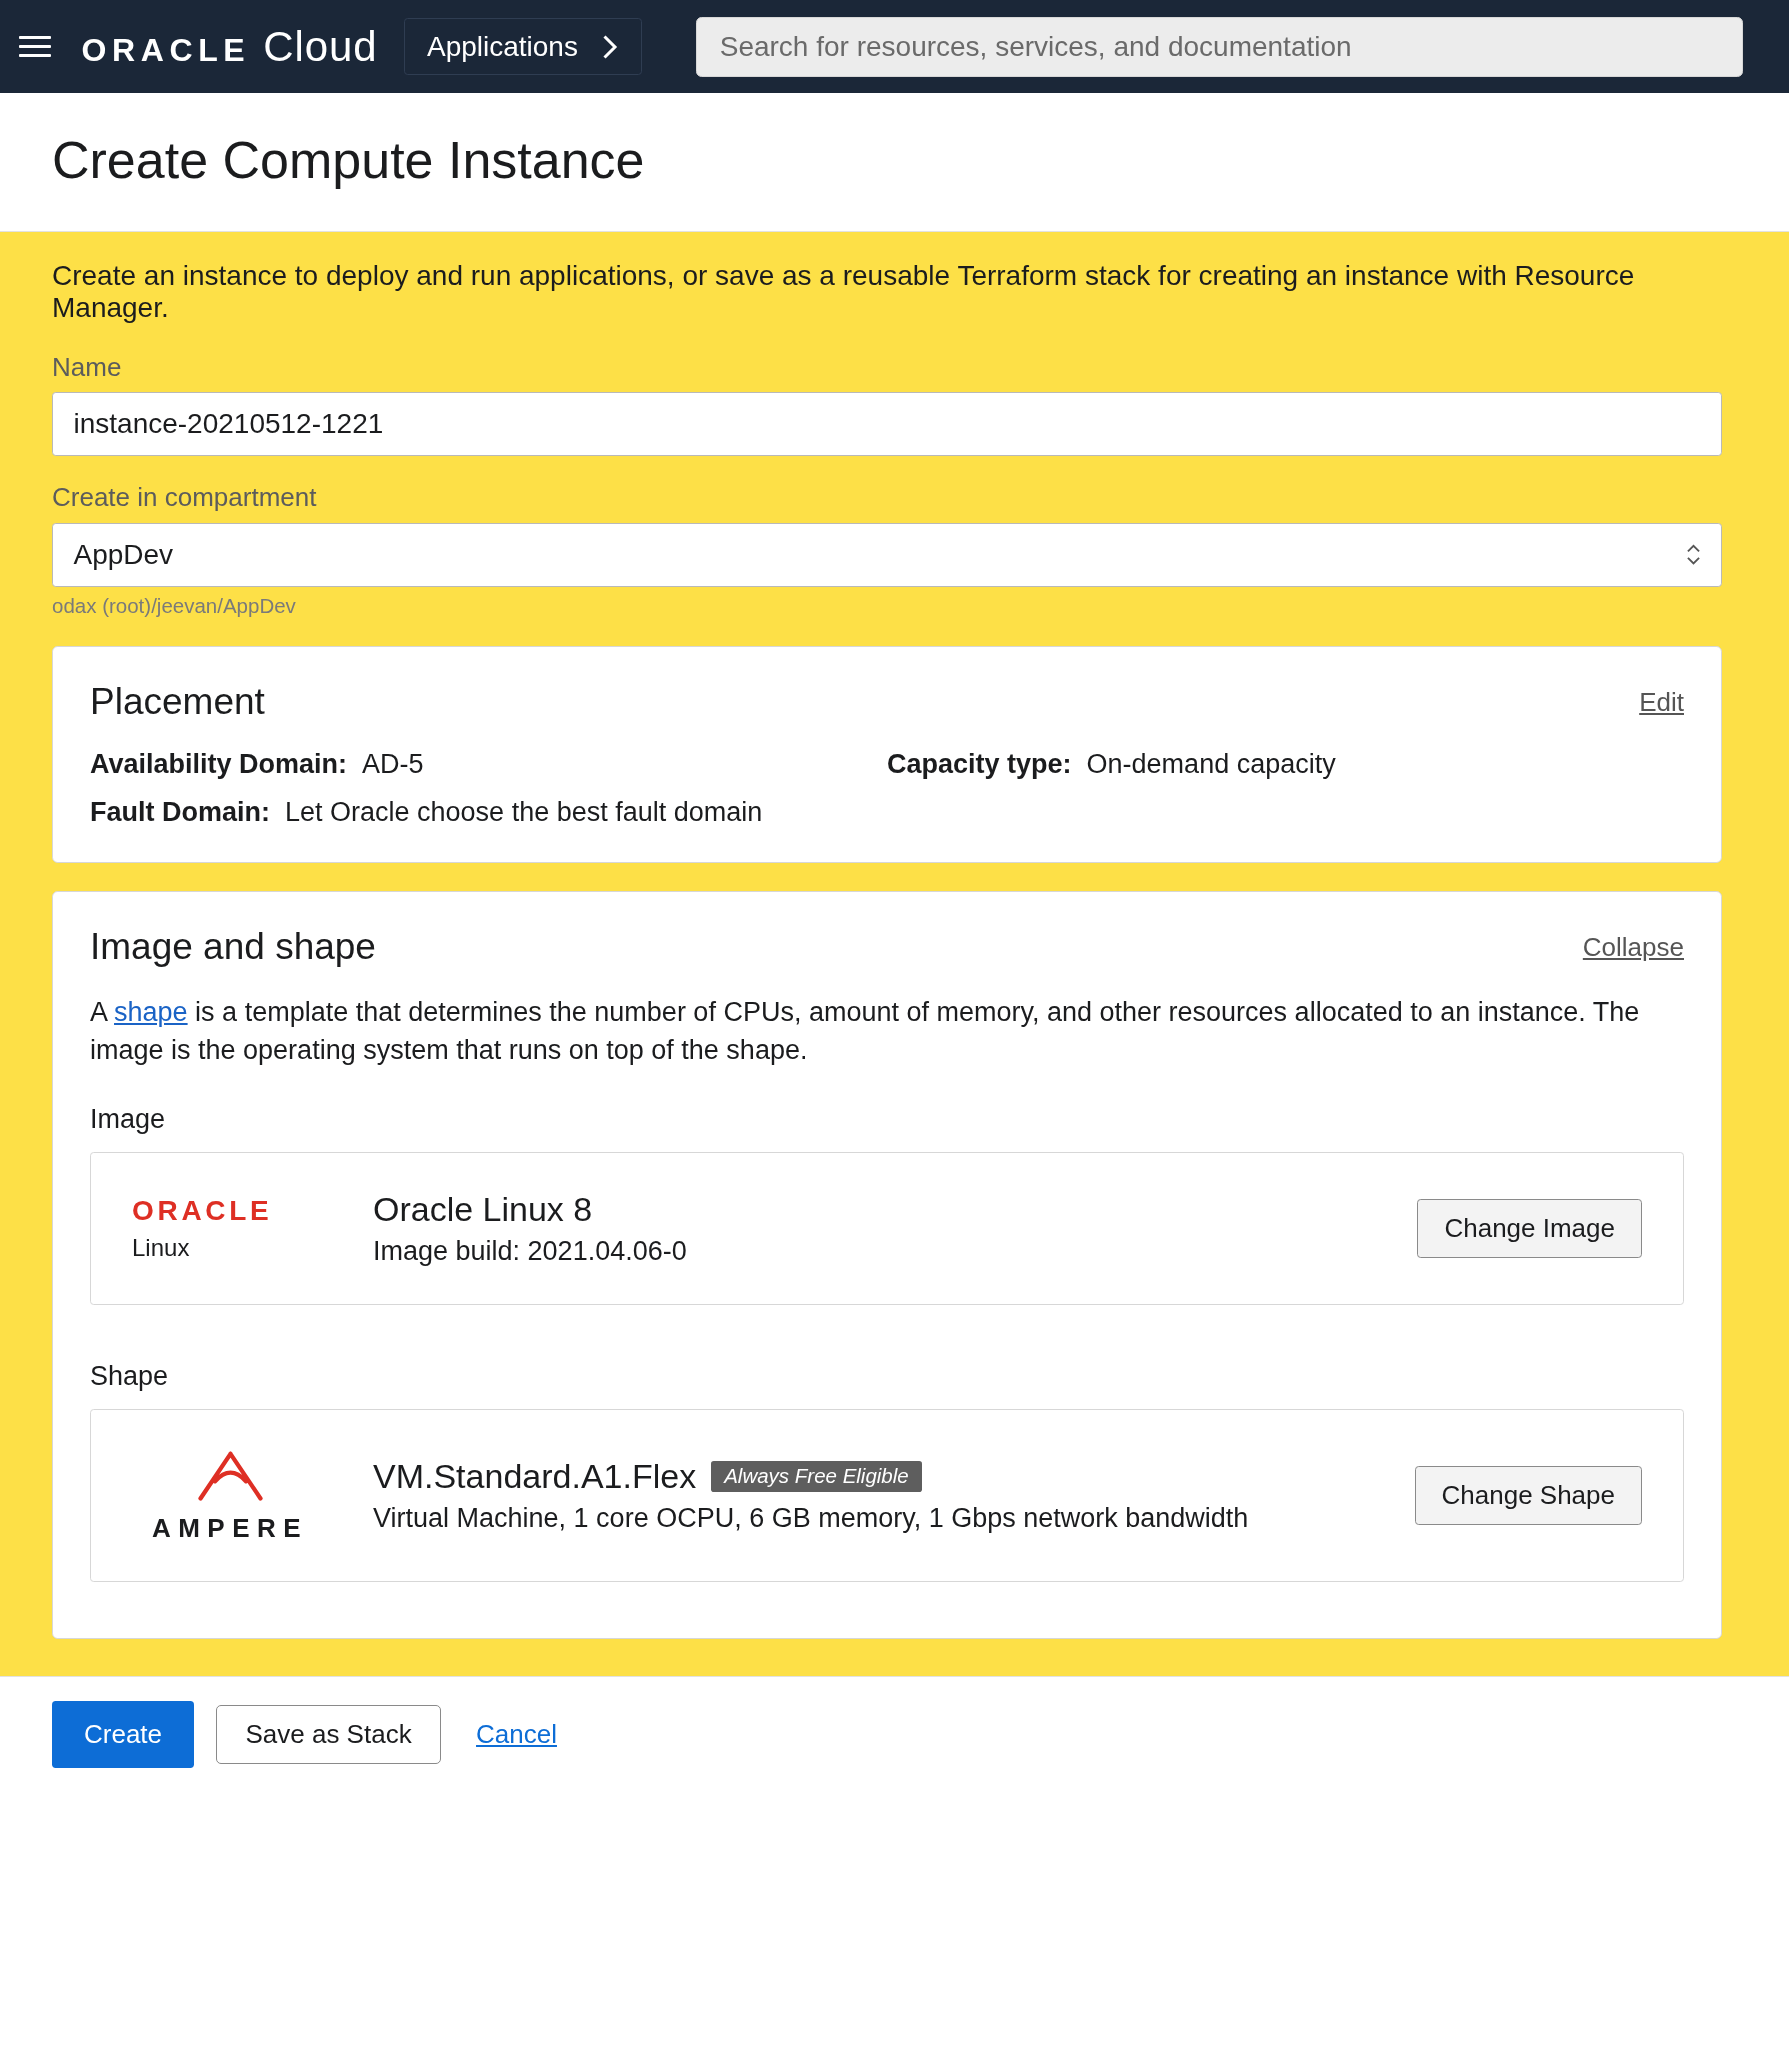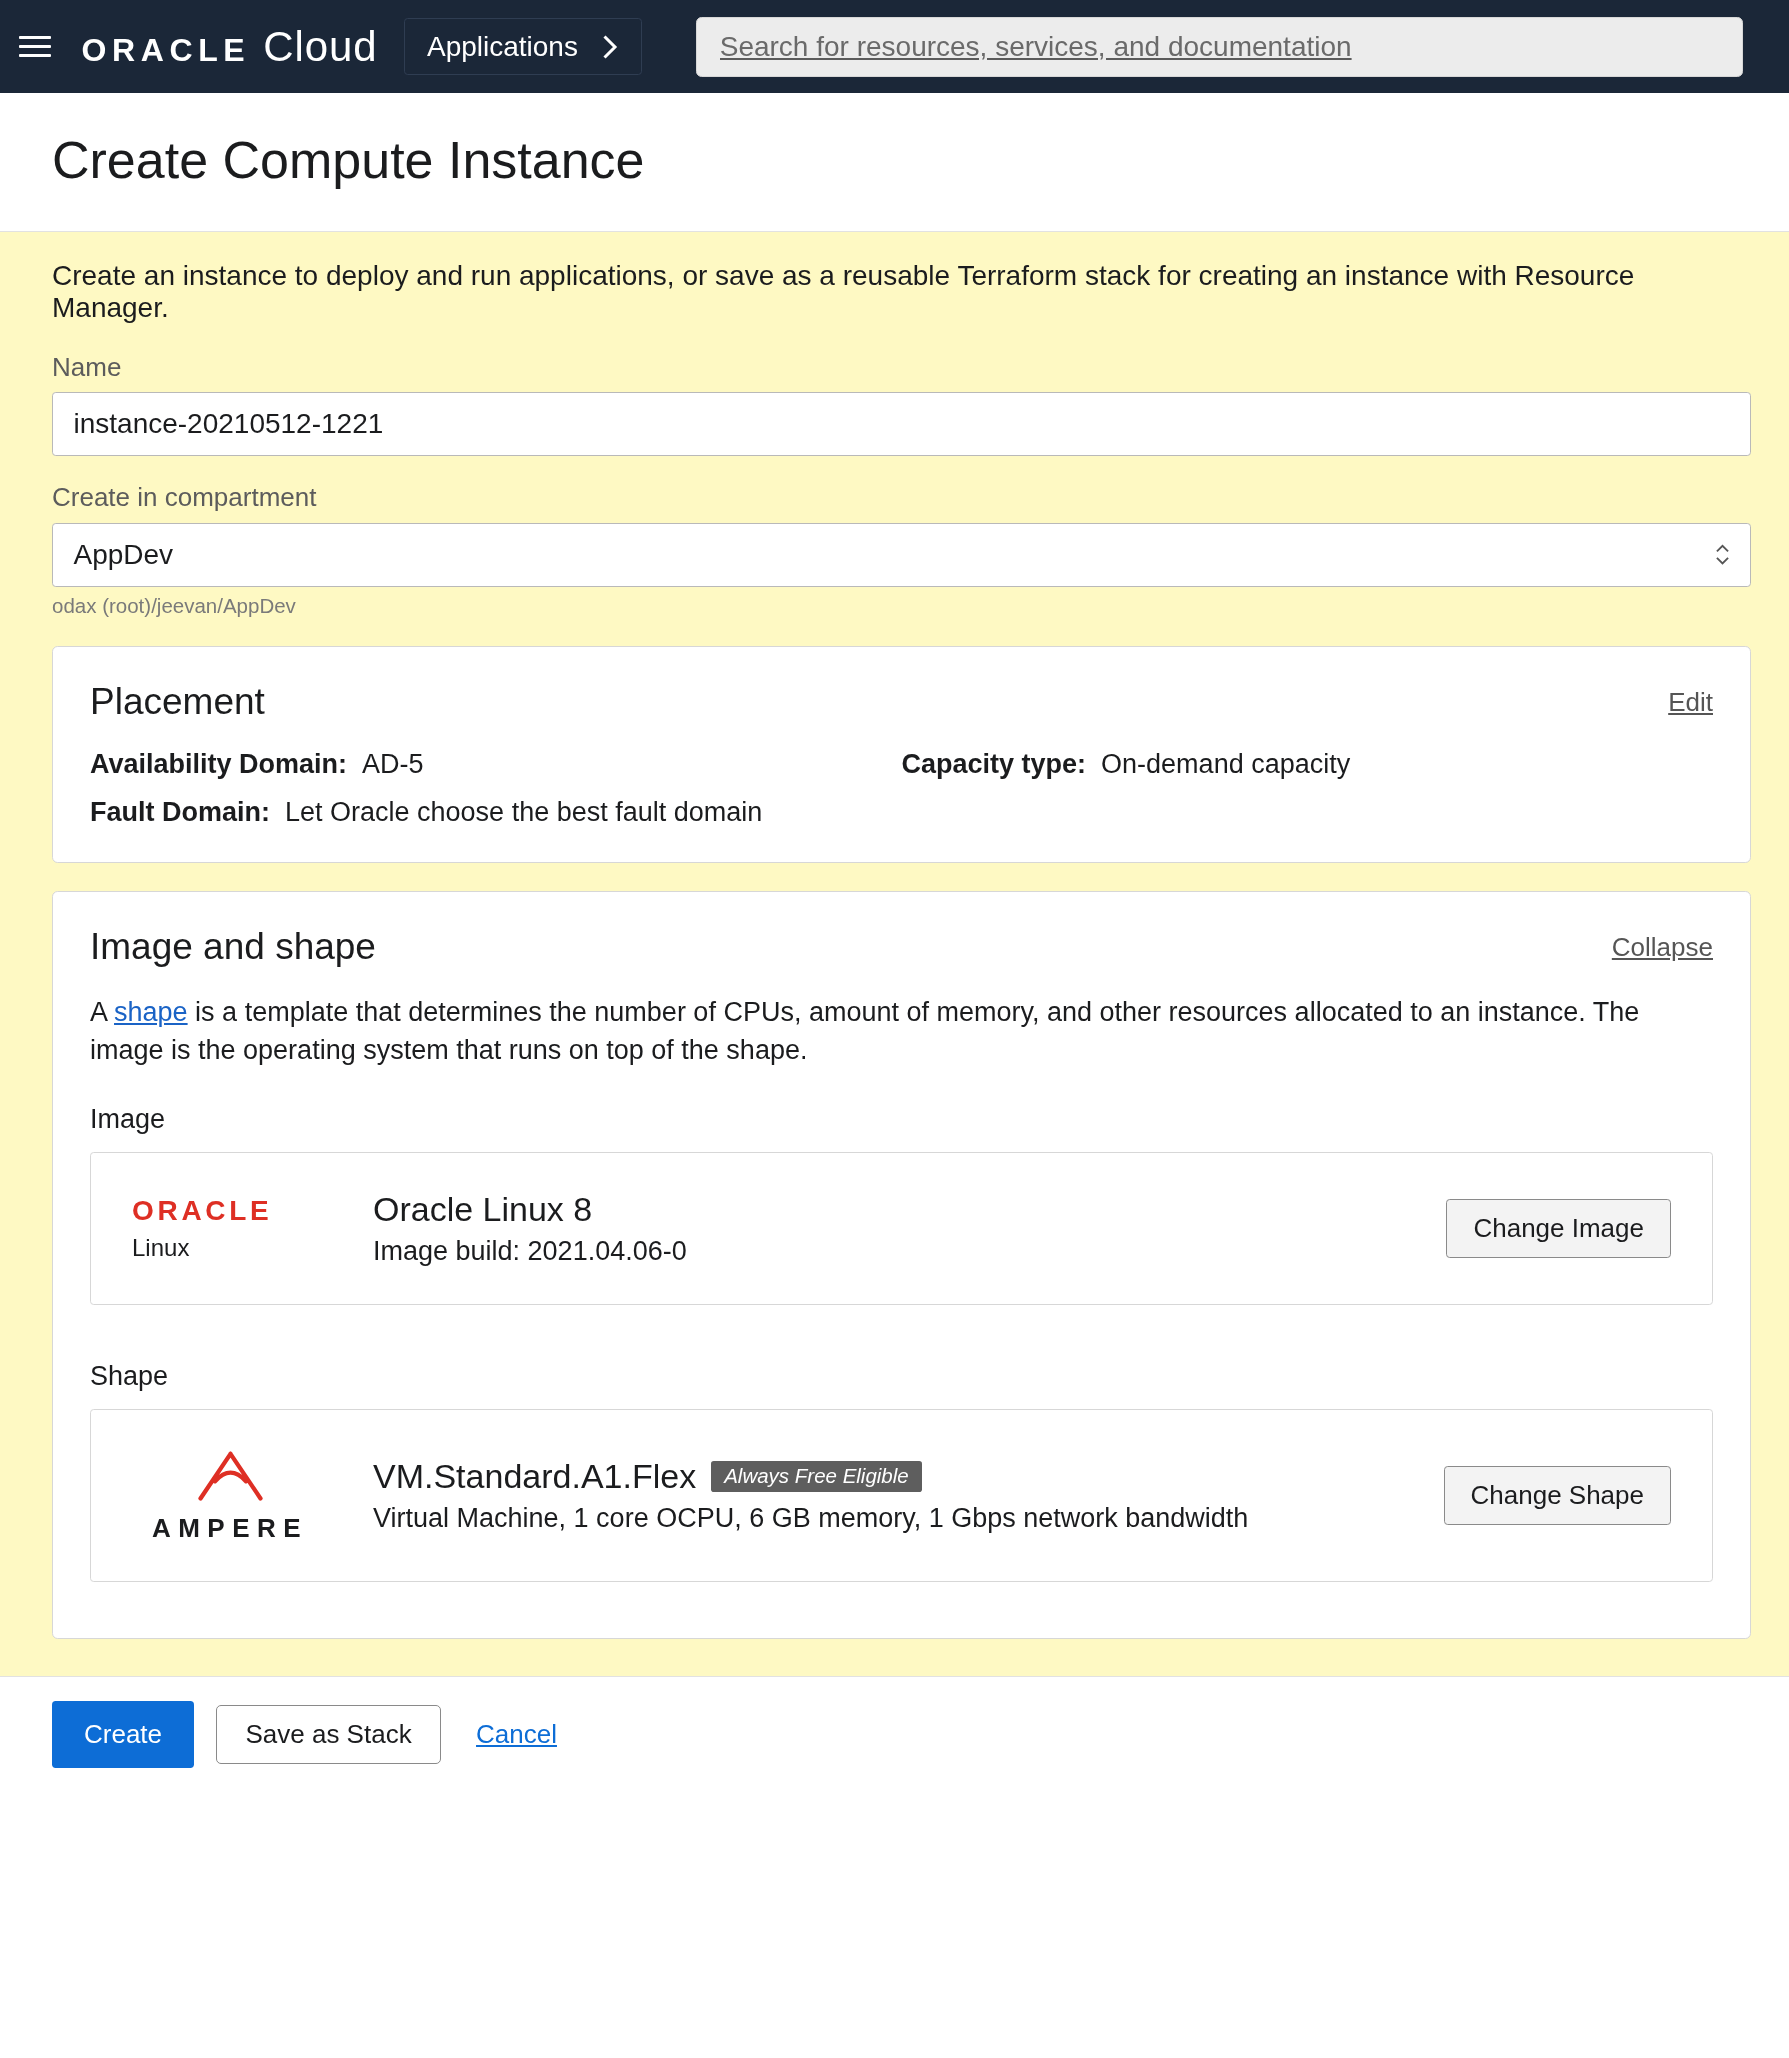--- a/index.html
+++ b/index.html
@@ -50,39 +50,38 @@
     flex: 1;
     background: #ececec;
     border: 0.9px solid #d7d7d7;
     border-radius: 5.6px;
     height: 60px;
     padding: 0 22.4px;
     font-size: 28px;
     color: #5b5b5b;
     margin-left: 28px;
     margin-right: 28px;
-    text-decoration: underline;
   }
   .search-box::placeholder { color: #6a6a6a; }
 
   
   .page-header {
     border-bottom: 0.9px solid #e2e2e2;
     padding: 37px 52px 41px 52px;
   }
   .page-header h1 {
     font-size: 52px;
     font-weight: 400;
     color: #1b1c1e;
   }
 
   
   .content {
-    background: #fef9c3;
-    padding: 28px 39px 37px 52px;
+    background: #fde047;
+    padding: 28px 68px 37px 52px;
     border-bottom: 0.9px solid #e2e2e2;
   }
   .intro {
     font-size: 28px;
     color: #1b1c1e;
     margin-bottom: 28px;
   }
   .field-label {
     font-size: 26px;
     color: #5c5c5c;

